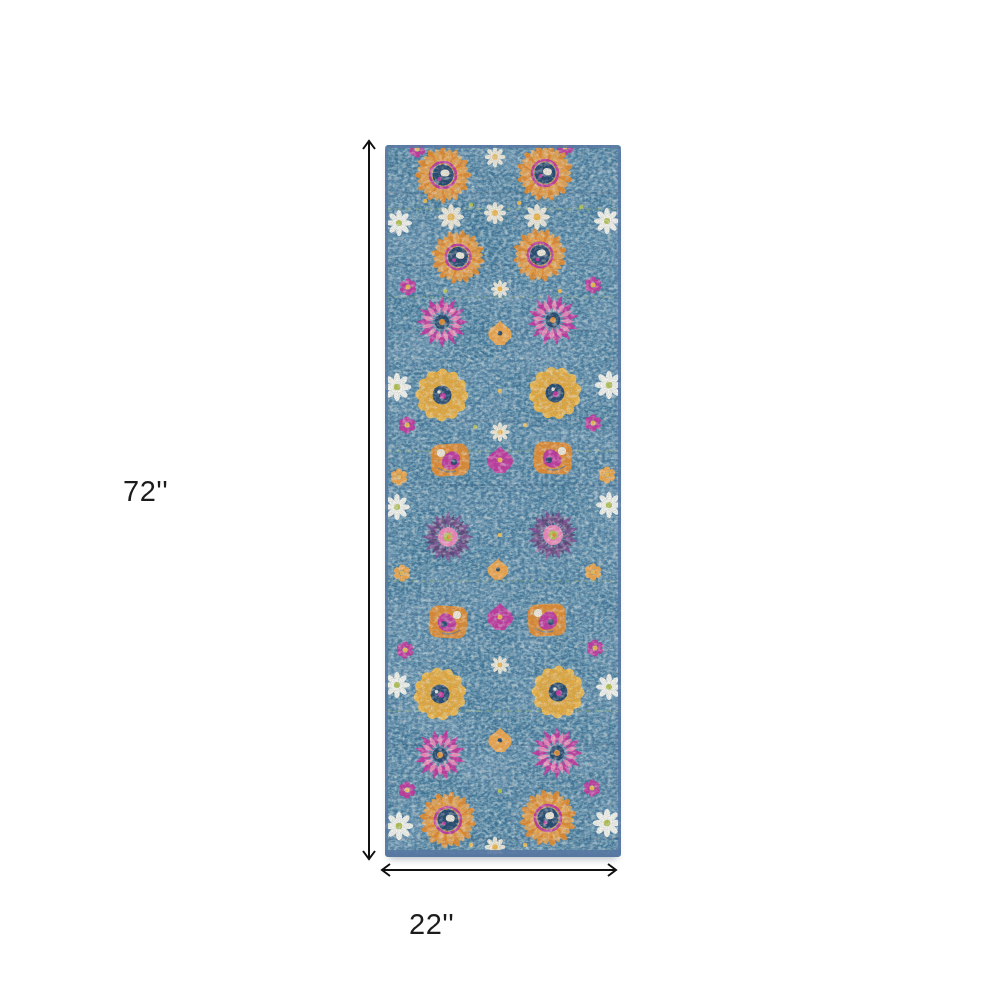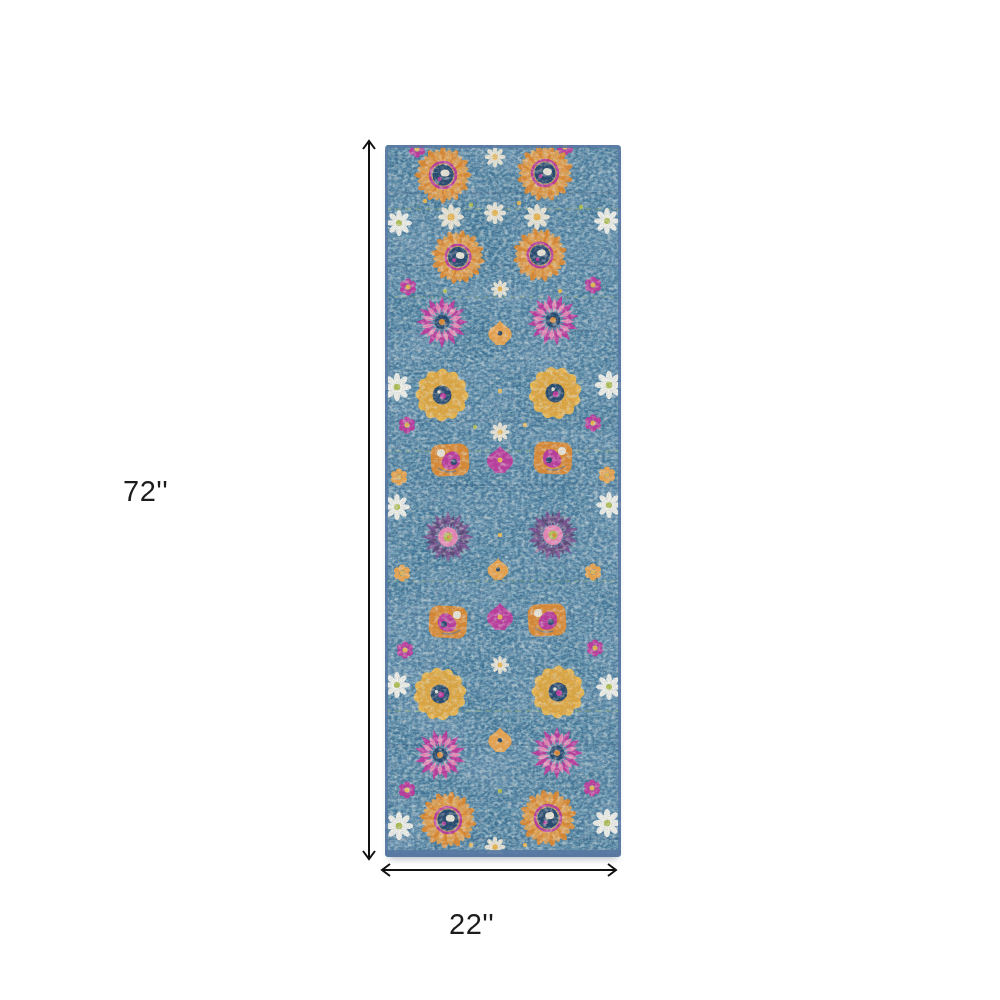--- a/index.html
+++ b/index.html
@@ -24,21 +24,21 @@
 
   .dim-label {
     position: absolute;
     color: var(--c-label, #1c1c1c);
     font-size: 29px;
     letter-spacing: 0.5px;
     line-height: 1;
     user-select: none;
   }
   .dim-label.height { left: 123px; top: 477px; }
-  .dim-label.width  { left: 409px; top: 910px; margin-left: 40px; }
+  .dim-label.width  { left: 409px; top: 910px; }
 
   .arrow-svg { position: absolute; overflow: visible; }
   .arrow-svg.vertical   { left: 361px; top: 137px; width: 16px;  height: 726px; }
   .arrow-svg.horizontal { left: 377px; top: 860px; width: 244px; height: 20px;  }
   .arrow-stroke { stroke: var(--c-arrow, #111); stroke-width: 2; fill: none; }
 
   
   .f-base    { fill: var(--c-base,    #3e7293); }
   .f-navy    { fill: var(--c-navy,    #24466b); }
   .f-orange  { fill: var(--c-orange,  #e2892b); }

